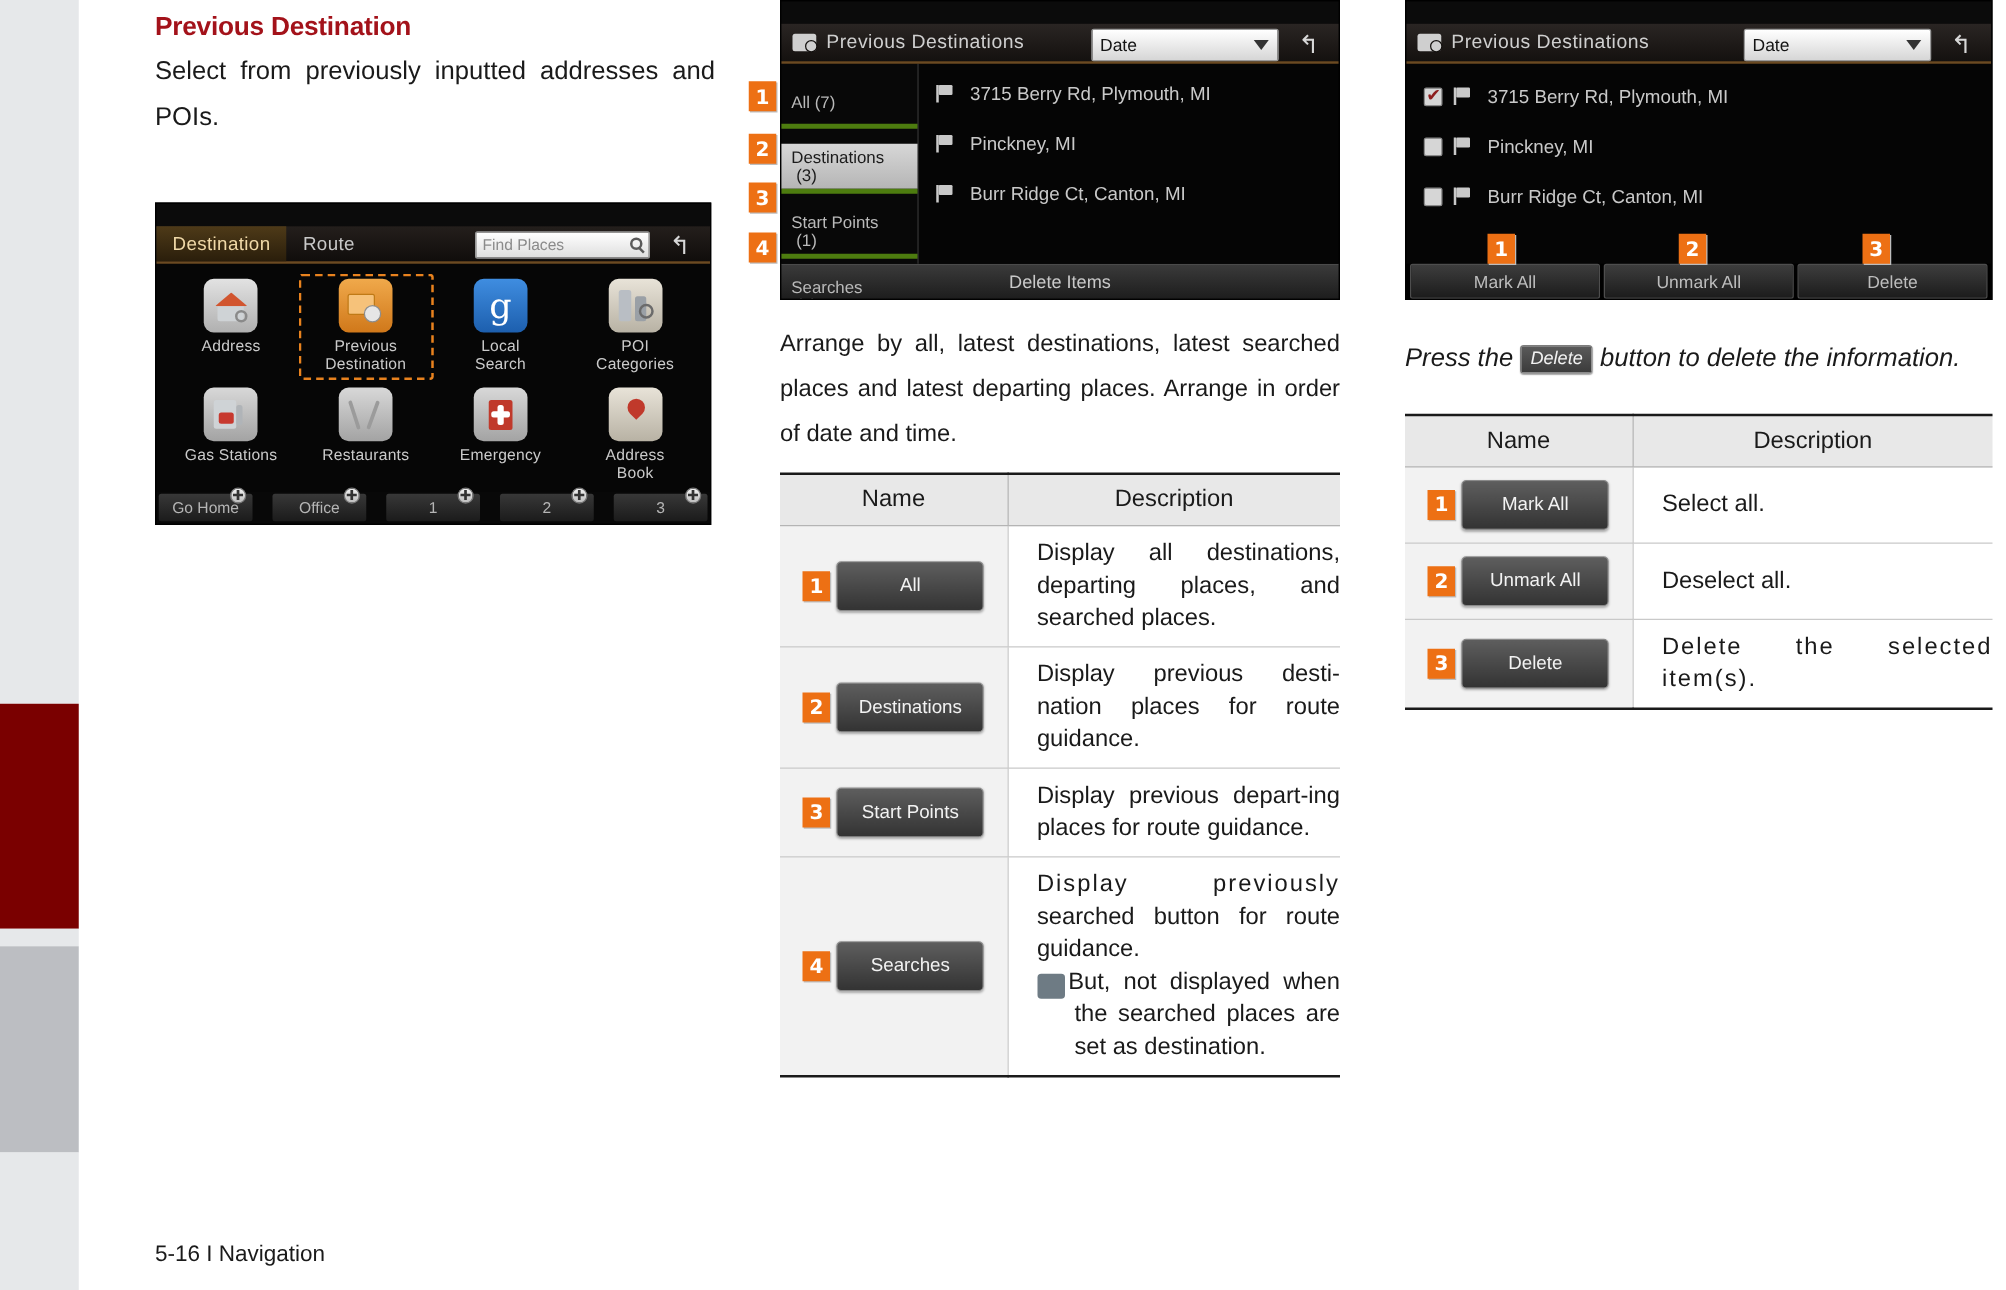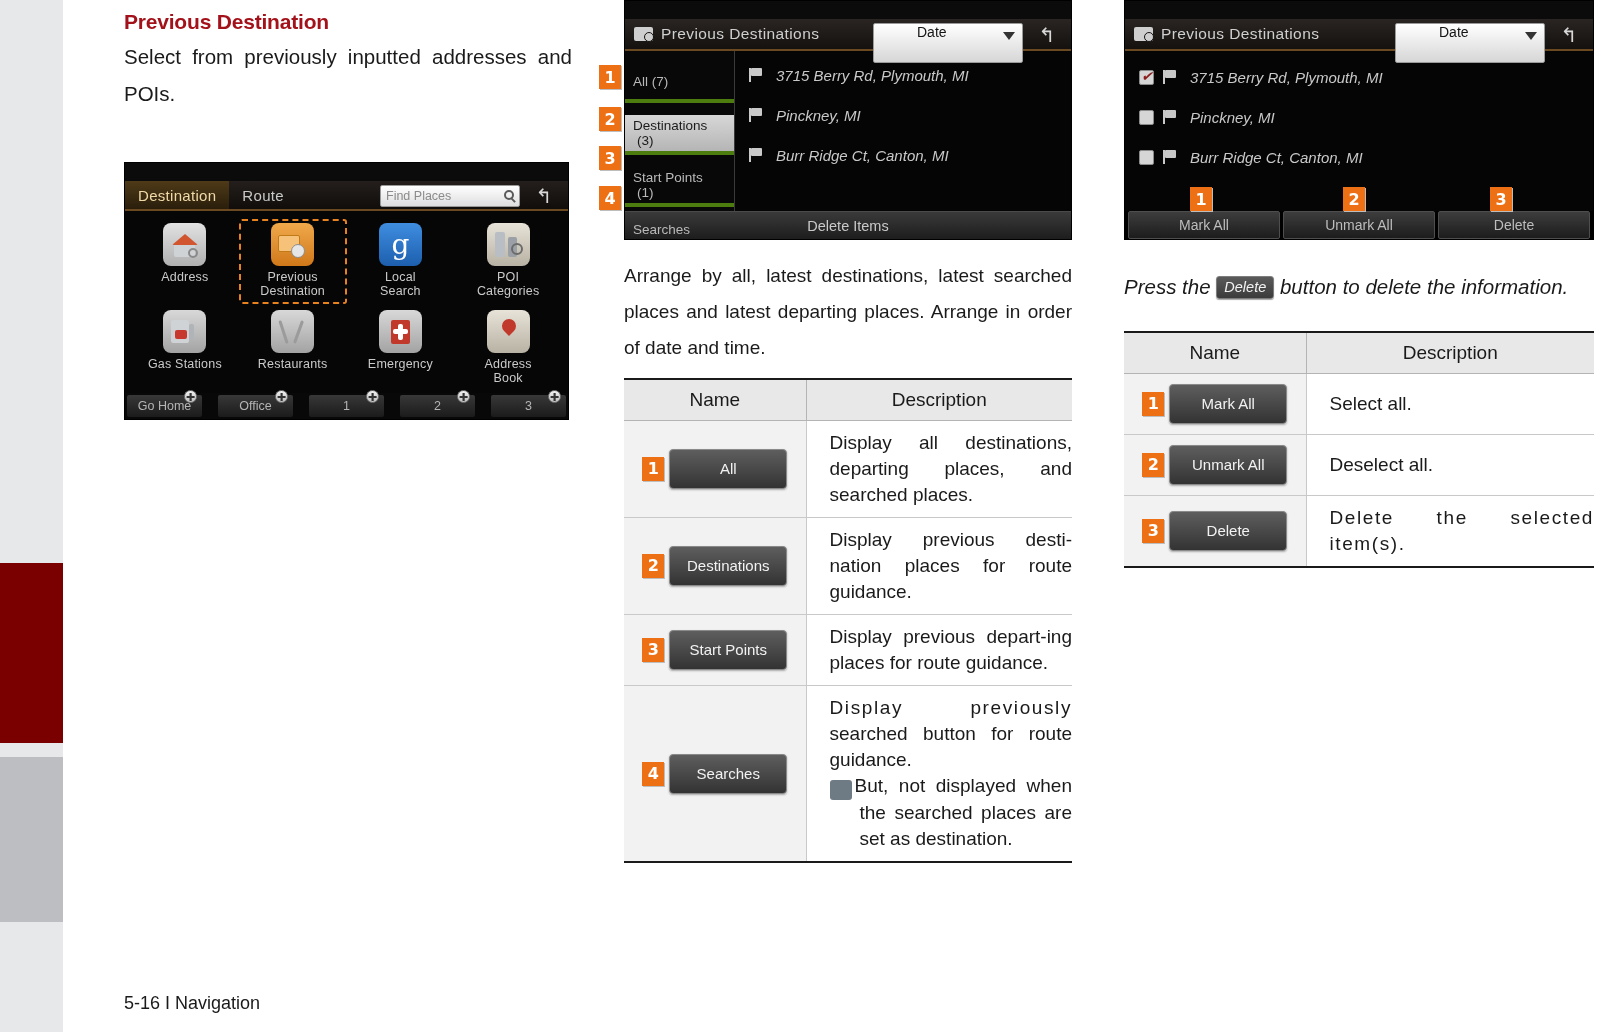--- a/index.html
+++ b/index.html
@@ -72,24 +72,24 @@
     width:19px; height:14px; margin-left:9px;
     background:#cfcfcf; position:relative; border-radius:2px;
     flex:none;
   }
   .hdr-icon:after{
     content:""; position:absolute; right:-1px; bottom:-1px;
     width:8px; height:8px; border-radius:50%;
     background:#cfcfcf; border:1.5px solid #14110f;
   }
   .hdr-select{
-    position:absolute; right:48px; top:4px; width:150px; height:40px;
+    position:absolute; right:48px; top:4px; width:150px; height:26px;
     background:linear-gradient(#ffffff,#d6d6d6);
     border:1px solid #9a9a9a; border-radius:2px;
-    display:flex; padding-left:37px;
+    display:flex; align-items:center;
   }
   .hdr-select span{ font-size:14px; color:#141414; margin-left:6px; }
   .caret{
     position:absolute; right:7px; top:8px;
     width:0; height:0; border-left:6px solid transparent;
     border-right:6px solid transparent; border-top:8px solid #333;
   }
   .hdr-back{
     position:absolute; right:4px; top:3px; width:40px; height:26px;
     display:flex; align-items:center; justify-content:center;
@@ -104,21 +104,21 @@
     padding-left:8px; color:#b9b9b9; font-size:13.5px; line-height:15px;
     border-bottom:4px solid #4d7c0f;
     margin-top:12px;
   }
   .pd-side-item.active{
     background:linear-gradient(#d7d7d7,#b5b5b5); color:#1b1b1b;
   }
   .pd-list{ flex:1; background:#050505; padding-top:4px; }
   .pd-row{
     height:40px; display:flex; align-items:center;
-    color:#c9c9c9; font-size:15px; padding-left:14px;font-style:italic;
+    color:#c9c9c9; font-size:15px; padding-left:14px;
   }
   .flag{
     width:14px; height:14px; margin-right:13px; flex:none; position:relative;
   }
   .flag:before{
     content:""; position:absolute; left:0; top:0; width:2px; height:14px; background:#c9c9c9;
   }
   .flag:after{
     content:""; position:absolute; left:2px; top:0; width:11px; height:8px;
     background:#c9c9c9; border-radius:1px;

